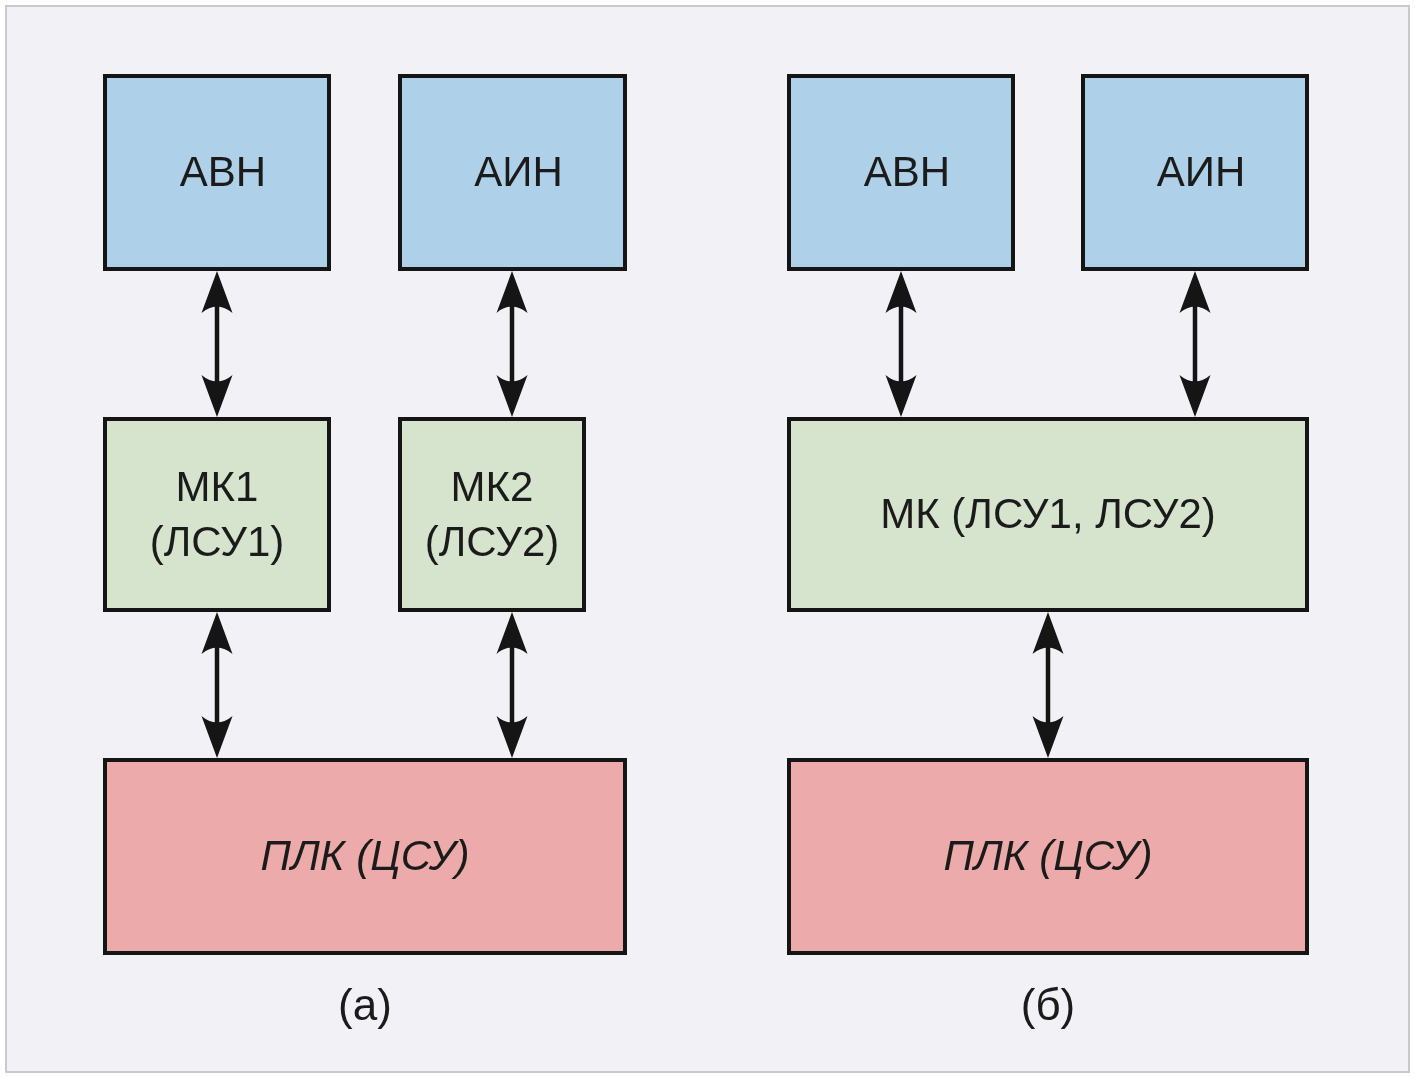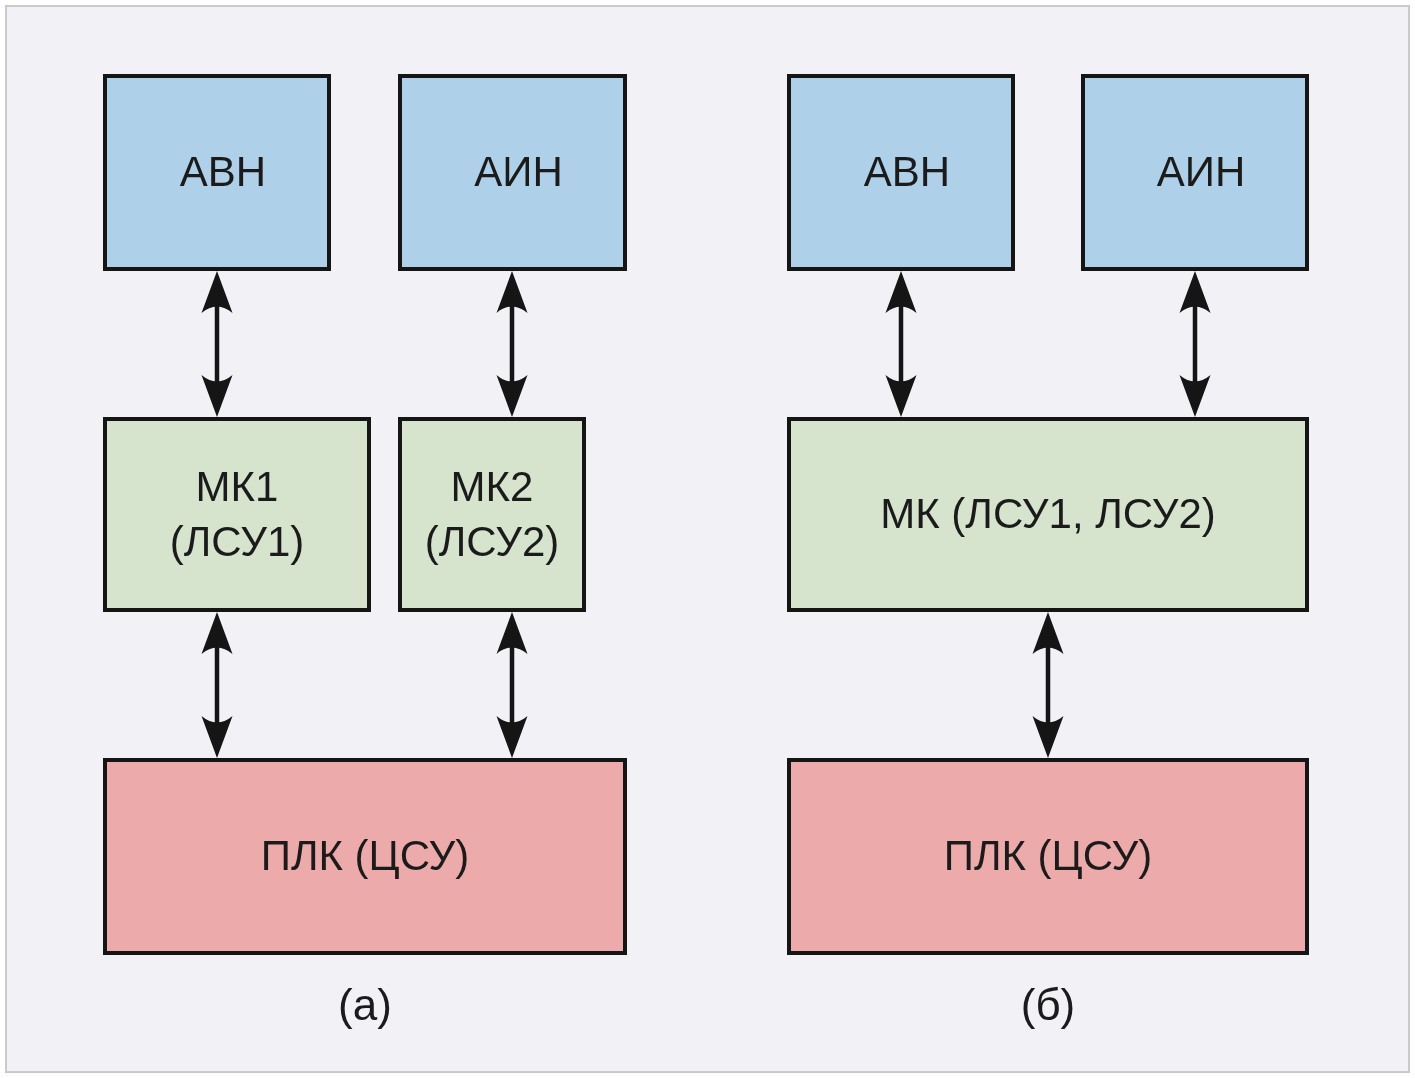--- a/index.html
+++ b/index.html
@@ -30,21 +30,21 @@
     box-sizing: border-box;
     border: 4px solid var(--outline, #151515);
     color: var(--text, #1b1b1b);
     font-size: 42px;
     line-height: 1.3;
     text-align: center;
     white-space: pre-line;
   }
   .node.blue  { background: var(--box-blue,  #aed0e8); padding-left: 12px; }
   .node.green { background: var(--box-green, #d6e3cd); }
-  .node.red   { background: var(--box-red,   #ecabaa); }
+  .node.red   { background: var(--box-red,   #ecabaa); font-style: italic; }
   .arrow {
     position: absolute;
     width: 36px;
     height: 146px;
   }
   .arrow line {
     stroke: var(--outline, #151515);
     stroke-width: 4.5;
   }
   .arrow path {
@@ -63,21 +63,21 @@
 
 <div class="canvas">
   <div class="frame"></div>
 
   <div class="node blue" style="left:103px; top:74px; width:228px; height:197px;">
     <span>АВН</span>
   </div>
   <div class="node blue" style="left:398px; top:74px; width:229px; height:197px;">
     <span>АИН</span>
   </div>
-  <div class="node green" style="left:103px; top:417px; width:268px; height:195px;">
+  <div class="node green" style="left:103px; top:417px; width:228px; height:195px;">
     <span>МК1
 (ЛСУ1)</span>
   </div>
   <div class="node green" style="left:398px; top:417px; width:188px; height:195px;">
     <span>МК2
 (ЛСУ2)</span>
   </div>
   <div class="node red" style="left:103px; top:758px; width:524px; height:197px;">
     <span>ПЛК (ЦСУ)</span>
   </div>

